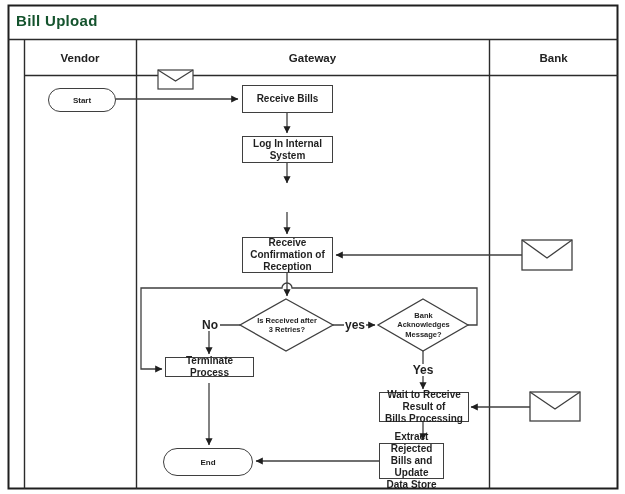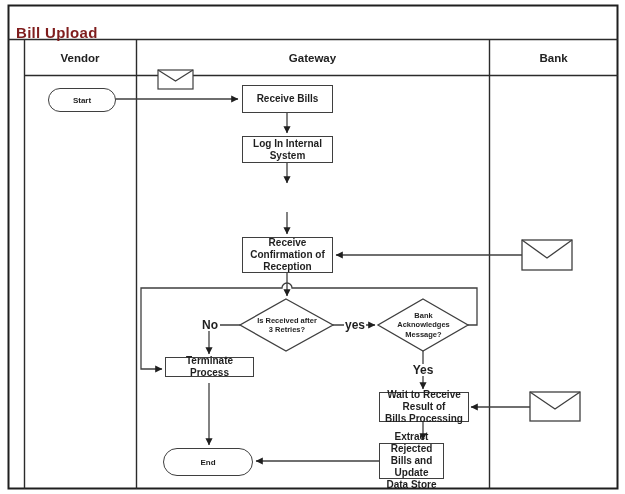--- a/index.html
+++ b/index.html
@@ -4,21 +4,21 @@
 <style>
   html,body{margin:0;padding:0;background:#fff;}
   #stage{
     position:relative;width:625px;height:494px;background:#fff;
     font-family:"Liberation Sans","DejaVu Sans",sans-serif;
     color:#1f1f1f;overflow:hidden;
   }
   #wires{position:absolute;left:0;top:0;width:625px;height:494px;}
   .abs{position:absolute;box-sizing:border-box;}
   .pool-title{
-    left:16px;top:24px;font-size:15px;font-weight:bold;color:#7f1d1d;
+    left:16px;top:12px;font-size:15px;font-weight:bold;color:#14532d;
     letter-spacing:.3px;
   }
   .lane-label{
     top:45px;height:26px;display:flex;align-items:center;justify-content:center;
     font-size:11.5px;font-weight:bold;color:#222;
   }
   .task{
     border:1.3px solid #3f3f3f;background:#fff;
     display:flex;align-items:center;justify-content:center;text-align:center;
     font-size:10px;font-weight:bold;line-height:1.2;white-space:pre-line;

